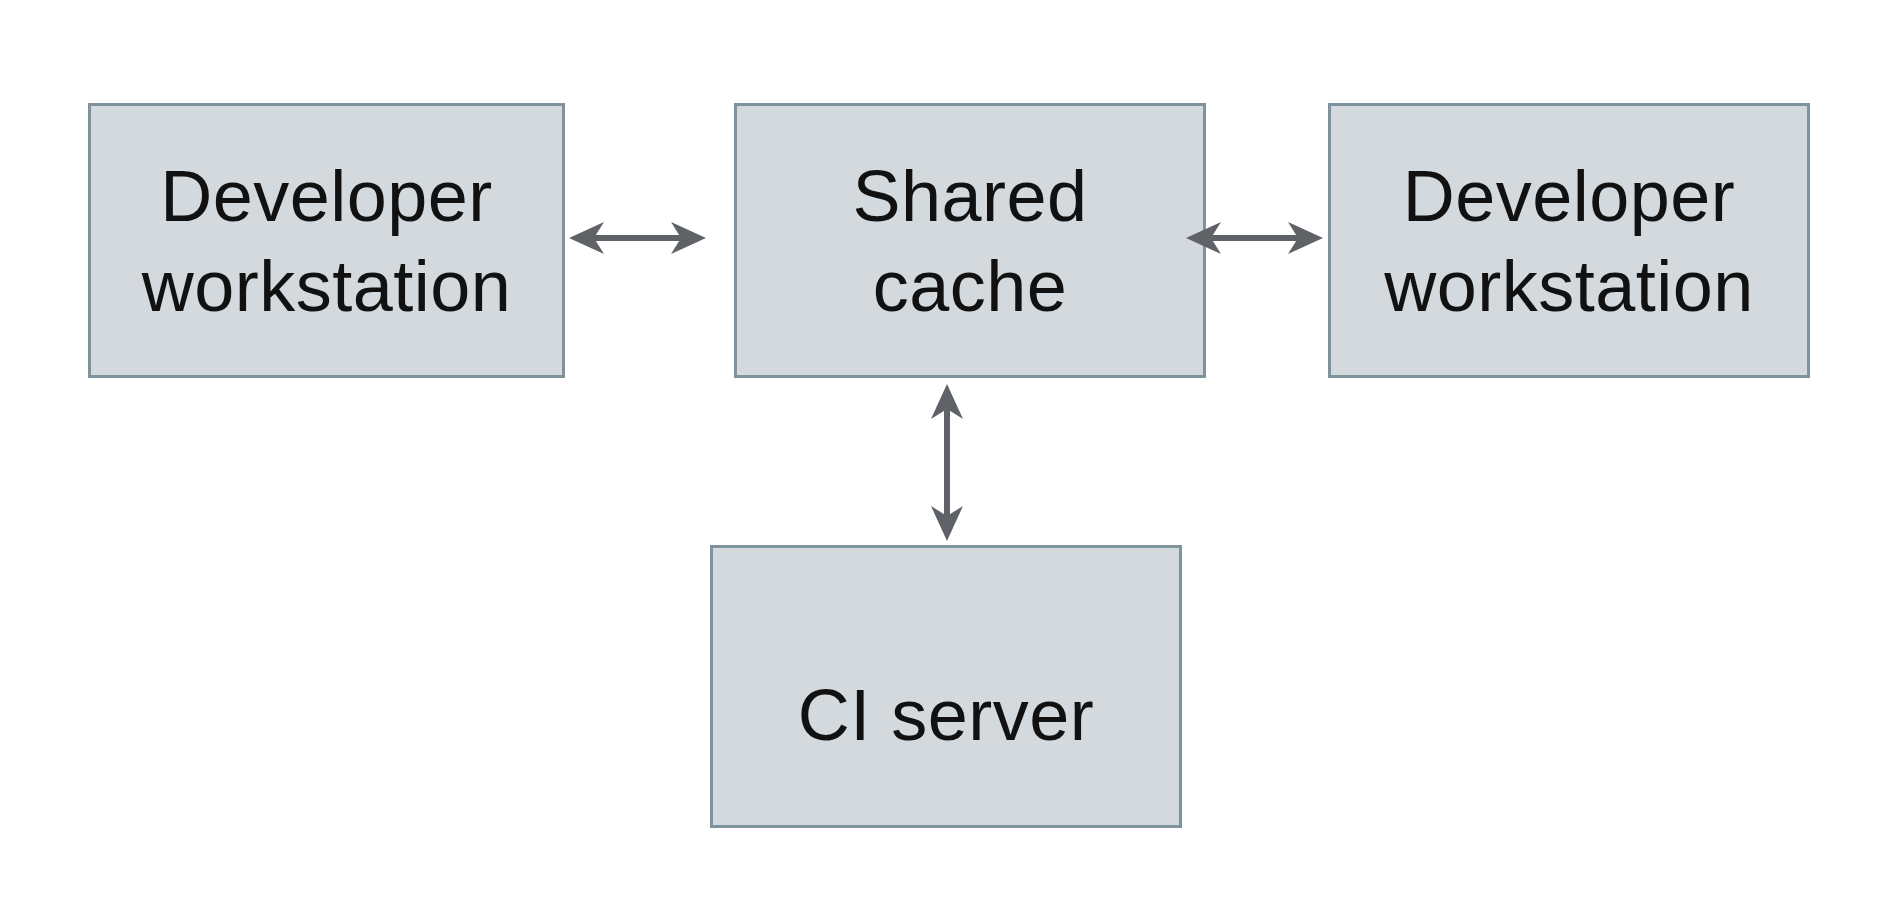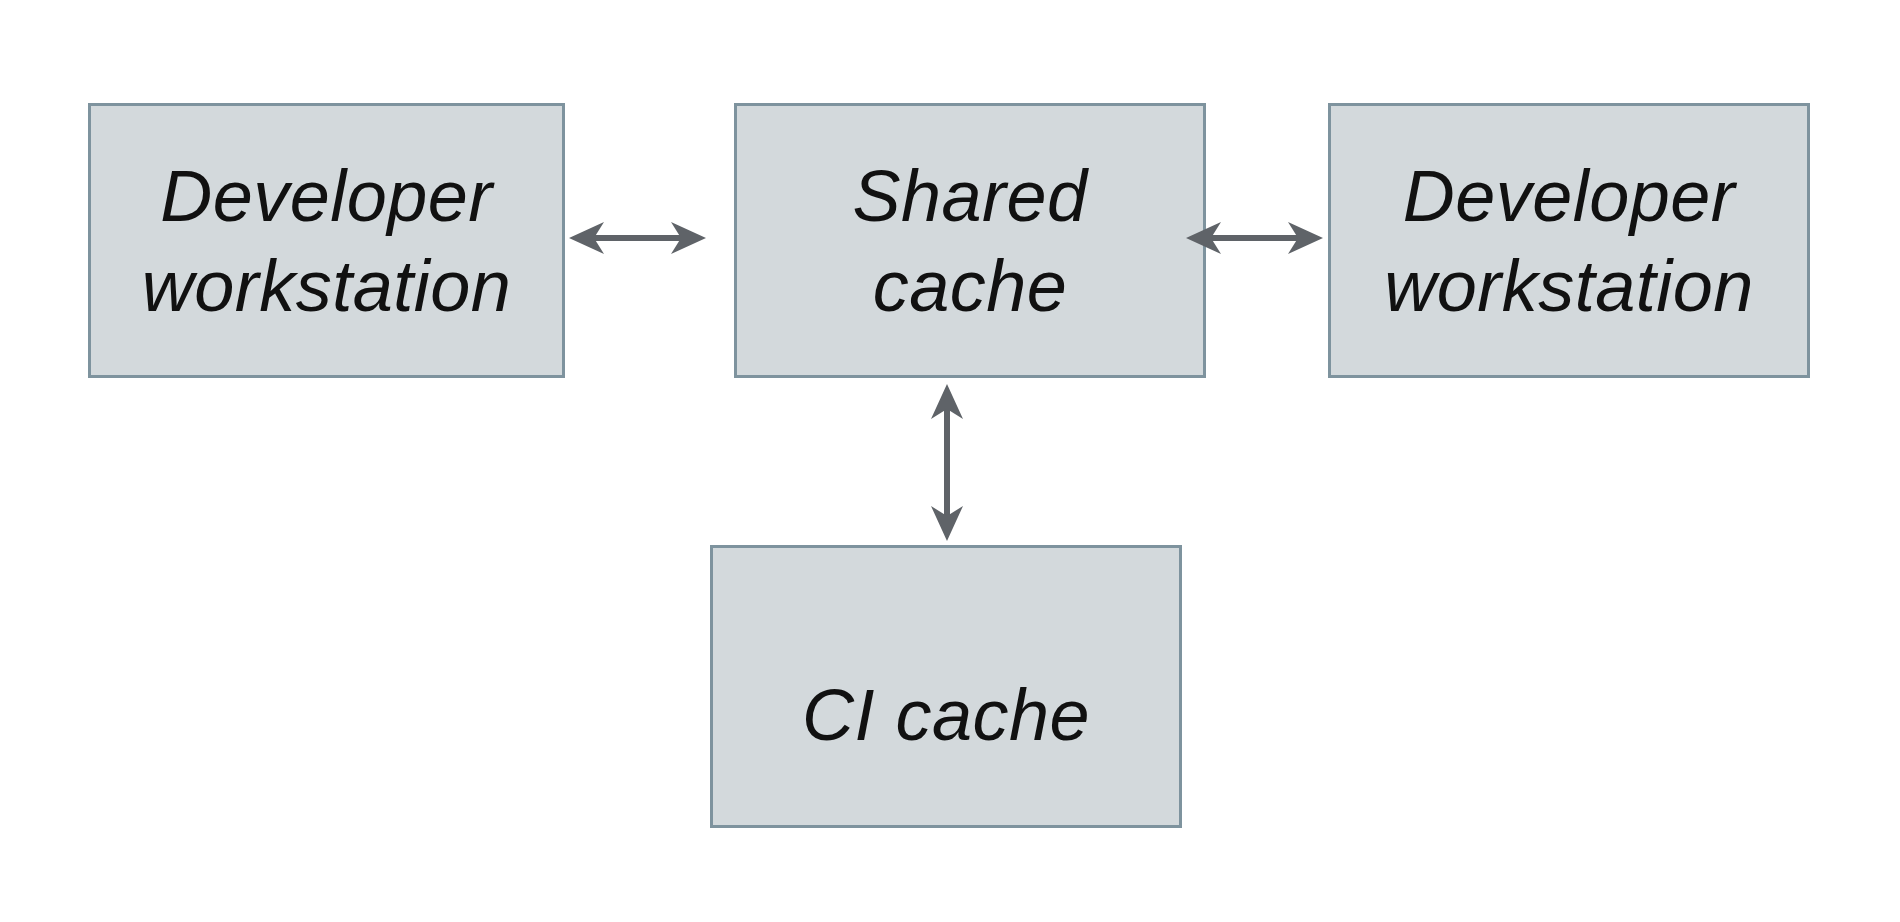--- a/index.html
+++ b/index.html
@@ -10,21 +10,20 @@
     --text:#111111;
   }
   html,body{margin:0;padding:0;}
   body{background:var(--background);font-family:"Liberation Sans", sans-serif;}
   .canvas{
     position:relative;
     width:1900px;
     height:922px;
     background:var(--background);
     overflow:hidden;
-    font-style:italic;
   }
   .node{
     position:absolute;
     box-sizing:border-box;
     background:var(--node-fill);
     border:3px solid var(--node-border);
     display:flex;
     align-items:center;
     justify-content:center;
     text-align:center;
@@ -61,21 +60,21 @@
 
   <div class="node" id="node-center">
     <span class="label">Shared cache</span>
   </div>
 
   <div class="node" id="node-right">
     <span class="label">Developer workstation</span>
   </div>
 
   <div class="node" id="node-ci">
-    <span class="label">CI cache</span>
+    <span class="label">CI server</span>
   </div>
 
   <svg class="edges" viewBox="0 0 1900 922" xmlns="http://www.w3.org/2000/svg" aria-hidden="true">
 
     <g>
       <line x1="578" y1="238" x2="697" y2="238"></line>
       <polygon points="569,238 604,222 594,238 604,254"></polygon>
       <polygon points="706,238 671,222 681,238 671,254"></polygon>
     </g>
 

